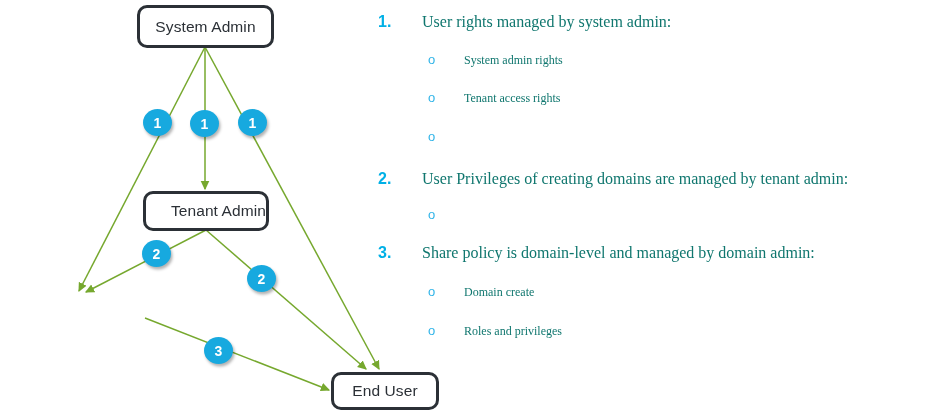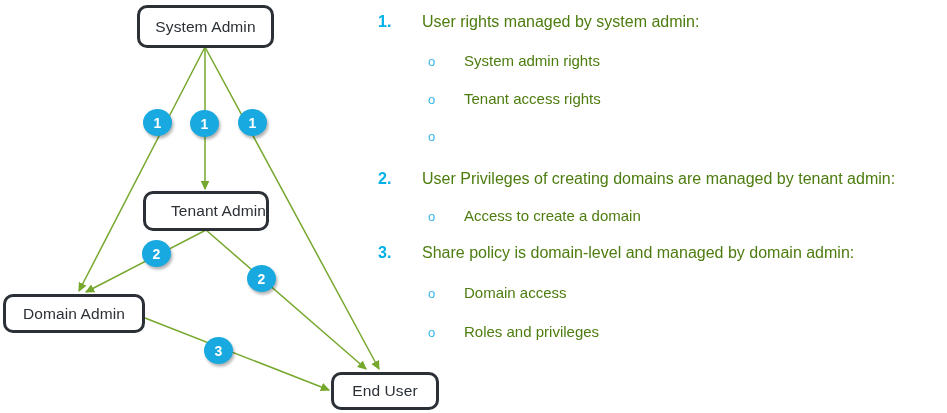--- a/index.html
+++ b/index.html
@@ -97,25 +97,26 @@
   }
   .marker-bullet {
     color: #30b4e8;
     font-size: 13px;
     width: 36px;
     flex: 0 0 36px;
     line-height: 1;
     text-align: left;
   }
   .li-text {
-    color: #4d7c0f;
+    color: #0f766e;
     font-size: 16px;
     line-height: 1;
-  }
-  .li.level2 .li-text { font-size: 15px; }
+    font-family: Liberation Serif, serif;
+  }
+  .li.level2 .li-text { font-size: 12px; }
 </style>
 </head>
 <body>
 
 <div id="canvas">
 
   <div id="diagram-pane">
 
     <svg id="edge-layer" viewBox="0 0 460 413">
       <defs>
@@ -138,23 +139,20 @@
     </svg>
 
     <div class="node" id="node-system-admin" style="left:137px; top:5px; width:137px; height:43px;text-align:center;">
       <span>System Admin</span>
     </div>
 
     <div class="node" id="node-tenant-admin" style="left:143px; top:191px; width:126px; height:40px;justify-content:flex-end;">
       <span>Tenant Admin</span>
     </div>
 
-    <div class="node" id="node-domain-admin" style="left:3px; top:294px; width:142px; height:39px;">
-      <span>Domain Admin</span>
-    </div>
 
     <div class="node" id="node-end-user" style="left:331px; top:372px; width:108px; height:38px;">
       <span>End User</span>
     </div>
 
     <div class="badge" style="left:143px; top:109px;">
       <span>1</span>
     </div>
 
     <div class="badge" style="left:190px; top:110px;">
@@ -200,31 +198,30 @@
       <span class="marker-bullet">o</span>
     </div>
 
     <div class="li level1" style="top:171px;">
       <span class="marker-num">2.</span>
       <span class="li-text">User Privileges of creating domains are managed by tenant admin:</span>
     </div>
 
     <div class="li level2" style="top:208px;">
       <span class="marker-bullet">o</span>
-      <span class="li-text">Access to create a domain</span>
     </div>
 
     <div class="li level1" style="top:245px;">
       <span class="marker-num">3.</span>
       <span class="li-text">Share policy is domain-level and managed by domain admin:</span>
     </div>
 
     <div class="li level2" style="top:285px;">
       <span class="marker-bullet">o</span>
-      <span class="li-text">Domain access</span>
+      <span class="li-text">Domain create</span>
     </div>
 
     <div class="li level2" style="top:324px;">
       <span class="marker-bullet">o</span>
       <span class="li-text">Roles and privileges</span>
     </div>
 
   </div>
 
 </div>

